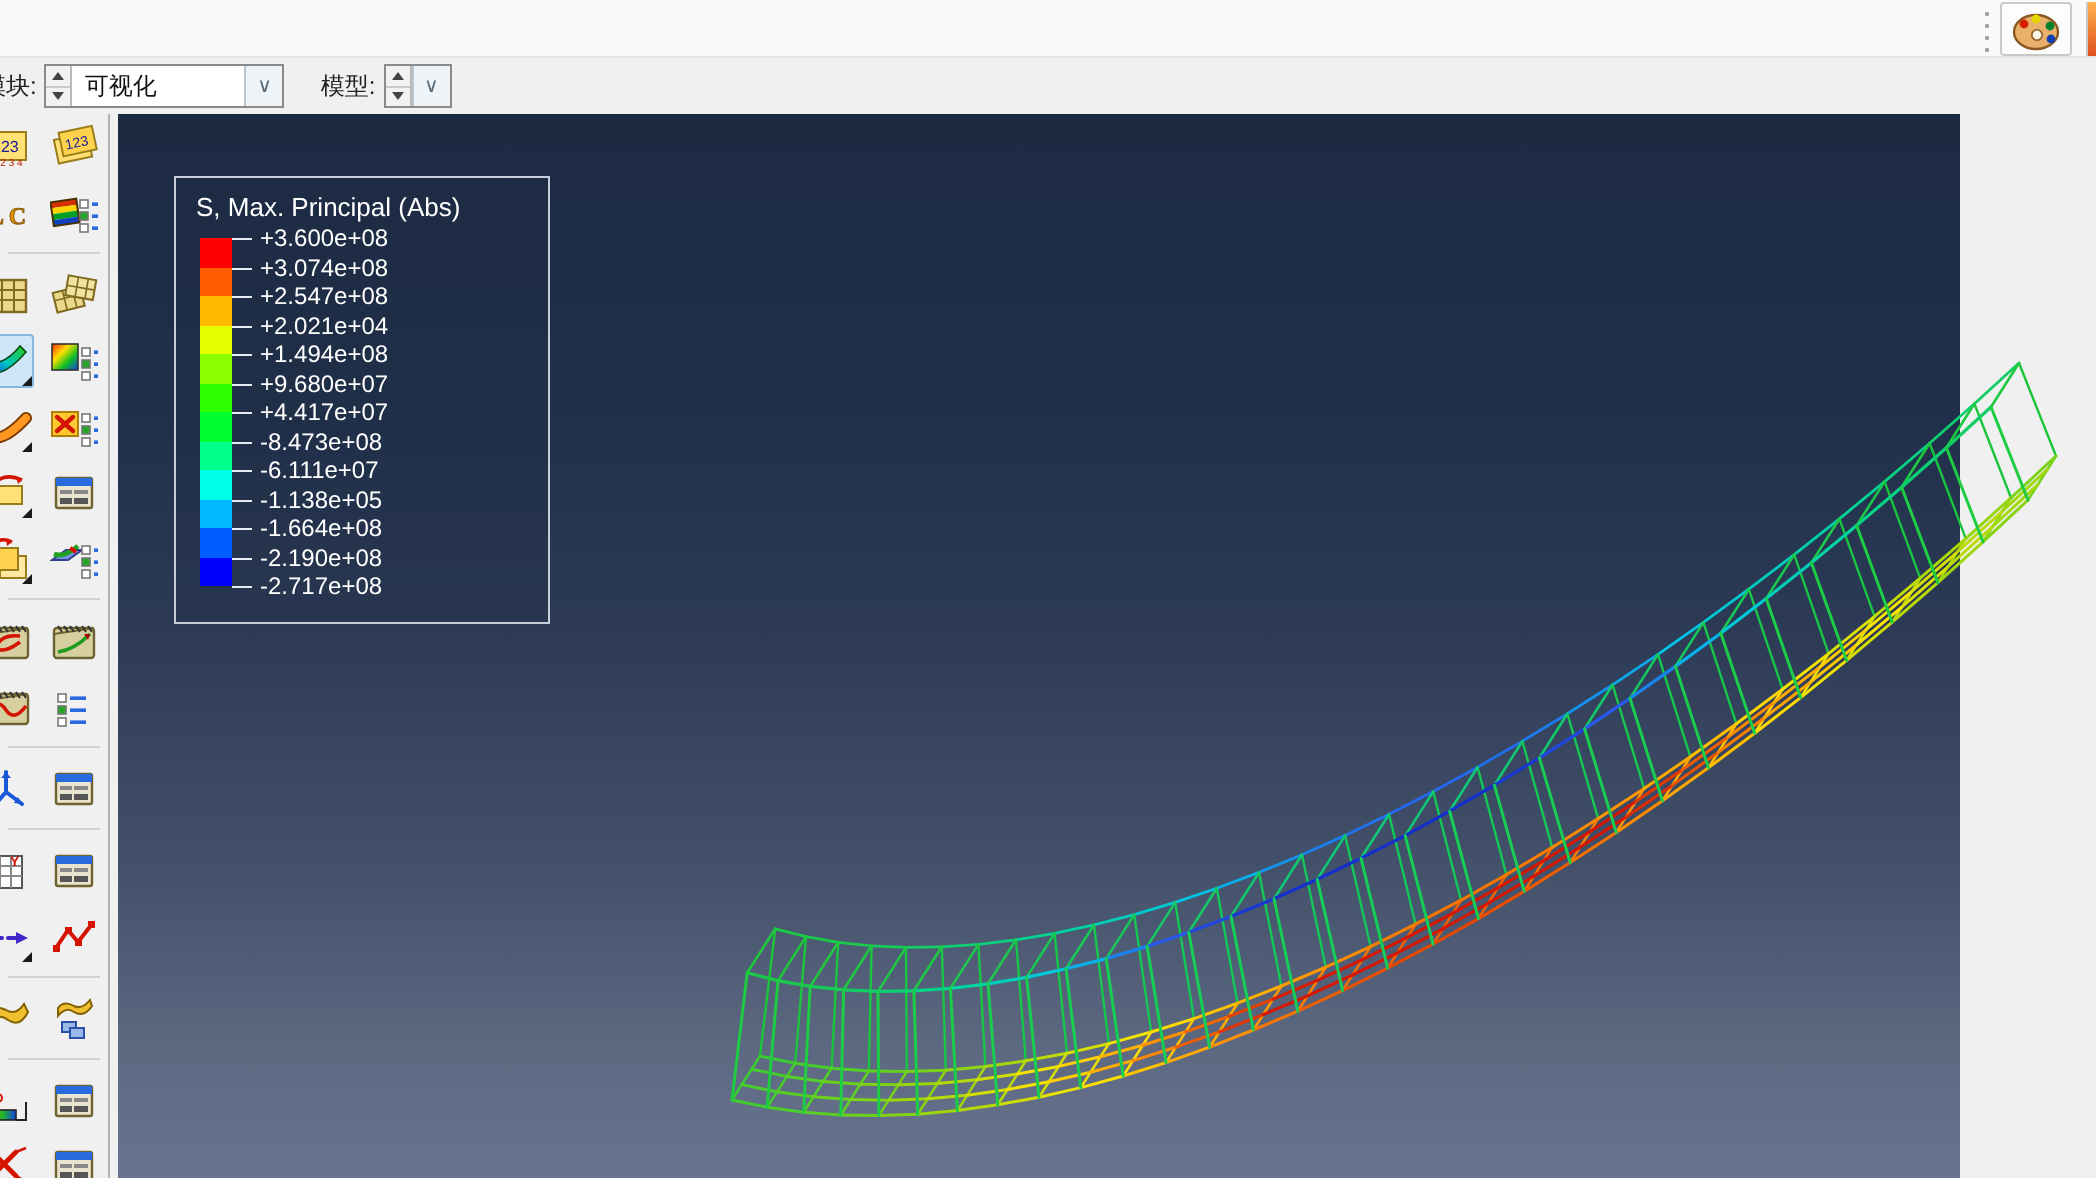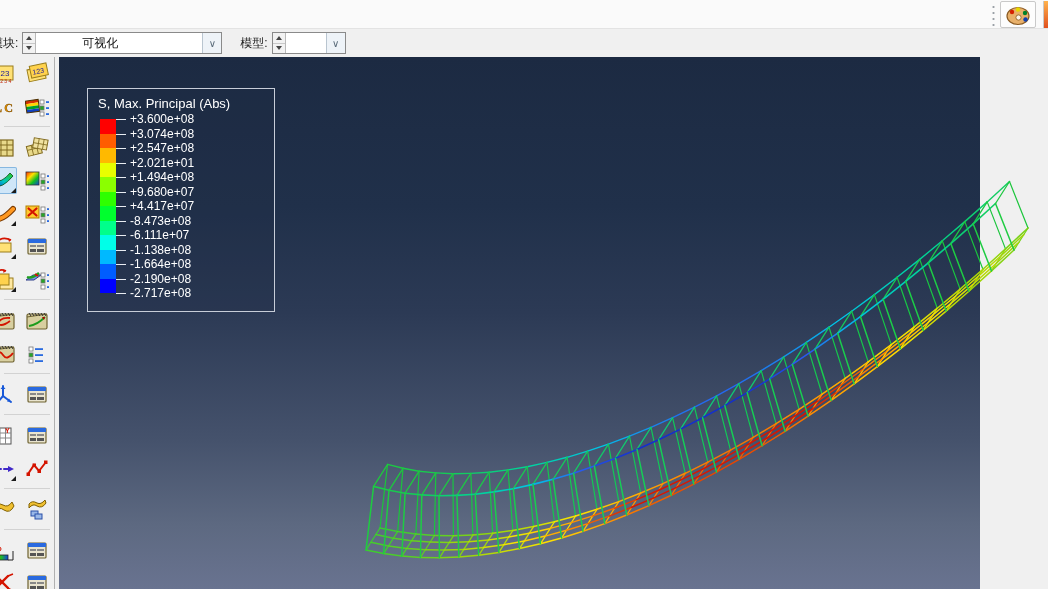--- a/index.html
+++ b/index.html
@@ -12,21 +12,21 @@
   .grip { position:absolute; right:52px; top:4px; width:5px; height:22px;
           background-image:radial-gradient(circle, #9aa0a6 1px, transparent 1.2px);
           background-size:5px 6px; background-repeat:repeat-y; }
   .palette-btn { position:absolute; right:12px; top:1px; width:36px; height:27px; border:1px solid #c9c9c9;
                  background:#fdfdfd; border-radius:2px; display:flex; align-items:center; justify-content:center; cursor:pointer; }
   .edge-icon { position:absolute; right:0; top:1px; width:5px; height:27px;
                background:linear-gradient(180deg,#ffb34d,#e0501e); border-left:1px solid #c9c9c9; }
   .topbar-lower { position:relative; height:28px; background:#f0f0f0; display:flex; align-items:center; }
   .ctx-label { font-size:12px; color:#222; white-space:nowrap; }
   .ctx-label.module { margin-left:-9px; }
-  .combo { display:flex; align-items:stretch; height:22px; background:#fff; border:1px solid #8a8a8a; margin-left:4px;gap:40px; }
+  .combo { display:flex; align-items:stretch; height:22px; background:#fff; border:1px solid #8a8a8a; margin-left:4px; }
   .spinner { width:13px; display:flex; flex-direction:column; border-right:1px solid #b9b9b9; }
   .spin-btn { flex:1; background:#f2f2f2; display:flex; align-items:center; justify-content:center; cursor:pointer; }
   .spin-btn + .spin-btn { border-top:1px solid #c9c9c9; }
   .tri-up { width:0; height:0; border-left:3px solid transparent; border-right:3px solid transparent; border-bottom:4px solid #444; }
   .tri-down { width:0; height:0; border-left:3px solid transparent; border-right:3px solid transparent; border-top:4px solid #444; }
   .combo-value { display:flex; align-items:center; padding:0 6px; font-size:12px; color:#111; white-space:nowrap; }
   .combo.module-combo .combo-value { width:86px; }
   .combo.model-combo .combo-value { width:196px; }
   .combo-arrow { width:19px; background:#eef3f8; border-left:1px solid #b9c5d0; display:flex; align-items:center;
                  justify-content:center; color:#5a6b7a; font-size:10px; cursor:pointer; }
@@ -551,33 +551,33 @@
           <div class="lg-cell" style="top: 130.5px; background: rgb(0, 185, 255);"></div>
           <div class="lg-cell" style="top: 145px; background: rgb(0, 93, 255);"></div>
           <div class="lg-cell" style="top: 159.5px; background: rgb(0, 0, 255);"></div>
           <div class="lg-tick" style="top: 0px;"></div>
           <div class="lg-label" style="top: 0px;">+3.600e+08</div>
           <div class="lg-tick" style="top: 14.5px;"></div>
           <div class="lg-label" style="top: 14.5px;">+3.074e+08</div>
           <div class="lg-tick" style="top: 29px;"></div>
           <div class="lg-label" style="top: 29px;">+2.547e+08</div>
           <div class="lg-tick" style="top: 43.5px;"></div>
-          <div class="lg-label" style="top: 43.5px;">+2.021e+01</div>
+          <div class="lg-label" style="top: 43.5px;">+2.021e+04</div>
           <div class="lg-tick" style="top: 58px;"></div>
           <div class="lg-label" style="top: 58px;">+1.494e+08</div>
           <div class="lg-tick" style="top: 72.5px;"></div>
           <div class="lg-label" style="top: 72.5px;">+9.680e+07</div>
           <div class="lg-tick" style="top: 87px;"></div>
           <div class="lg-label" style="top: 87px;">+4.417e+07</div>
           <div class="lg-tick" style="top: 101.5px;"></div>
           <div class="lg-label" style="top: 101.5px;">-8.473e+08</div>
           <div class="lg-tick" style="top: 116px;"></div>
           <div class="lg-label" style="top: 116px;">-6.111e+07</div>
           <div class="lg-tick" style="top: 130.5px;"></div>
-          <div class="lg-label" style="top: 130.5px;">-1.138e+08</div>
+          <div class="lg-label" style="top: 130.5px;">-1.138e+05</div>
           <div class="lg-tick" style="top: 145px;"></div>
           <div class="lg-label" style="top: 145px;">-1.664e+08</div>
           <div class="lg-tick" style="top: 159.5px;"></div>
           <div class="lg-label" style="top: 159.5px;">-2.190e+08</div>
           <div class="lg-tick" style="top: 174px;"></div>
           <div class="lg-label" style="top: 174px;">-2.717e+08</div>
         </div>
     </div>
   </div>
 

